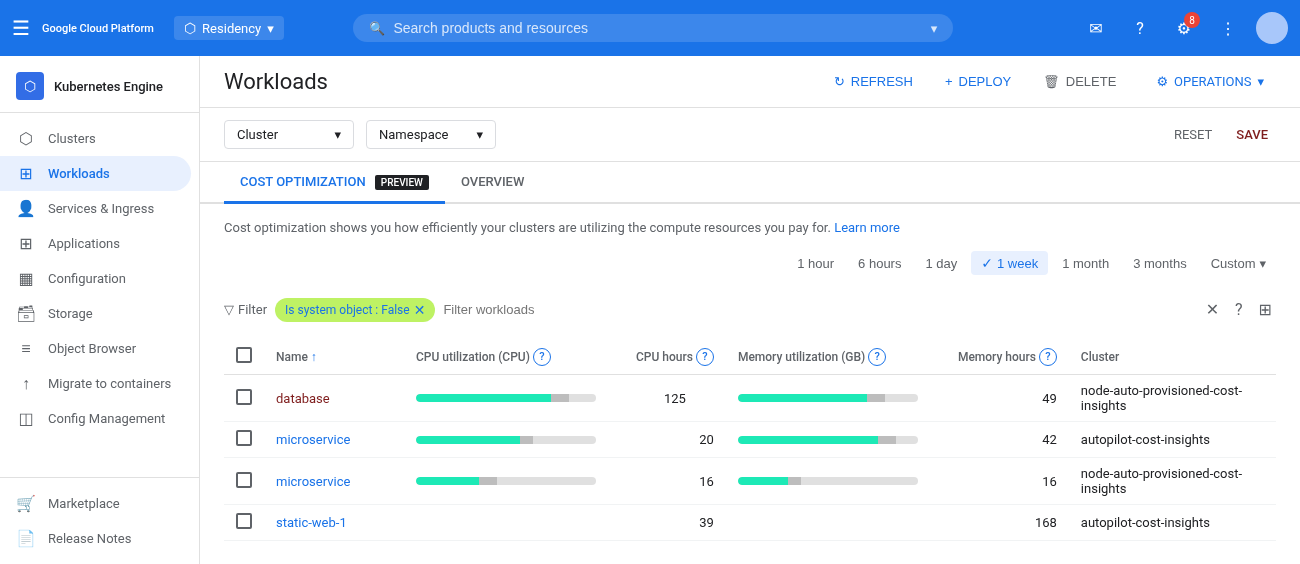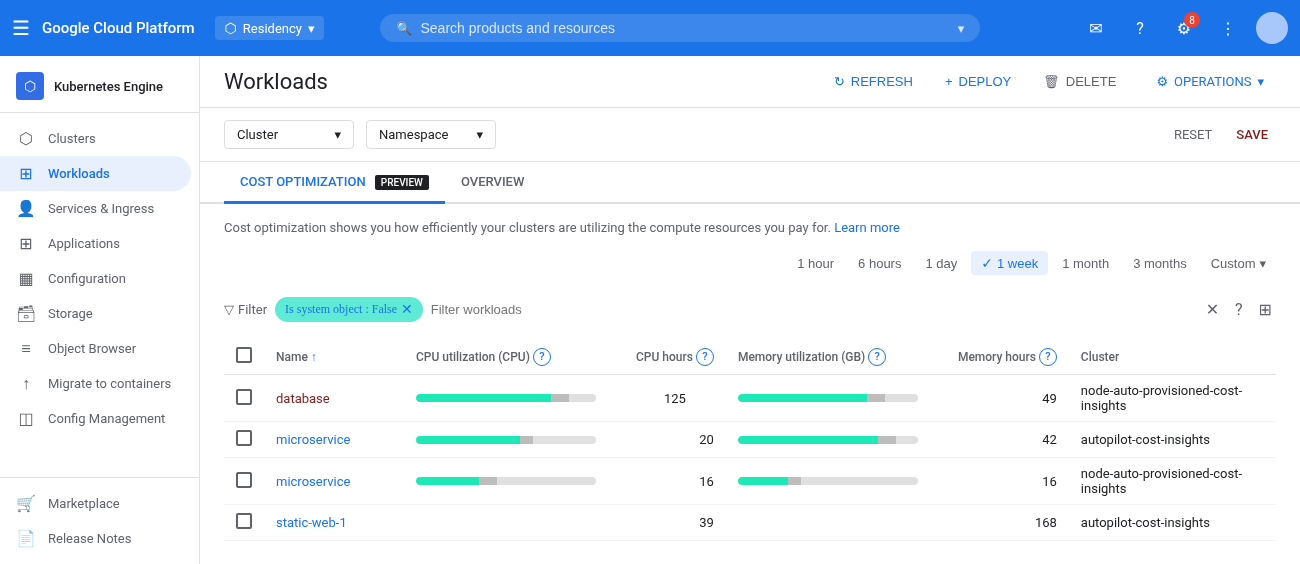--- a/index.html
+++ b/index.html
@@ -5,21 +5,21 @@
     * { box-sizing: border-box; margin: 0; padding: 0; }
     body { font-family: 'Google Sans', Roboto, Arial, sans-serif; font-size: 13px; color: #202124; background: #f8f9fa; }
 
     
     .top-nav {
       display: flex; align-items: center; height: 56px;
       background: #1a73e8; color: white; padding: 0 12px; gap: 12px; z-index: 100;
       position: relative;
     }
     .top-nav .hamburger { font-size: 20px; cursor: pointer; }
-    .top-nav .logo-text { font-size: 15px; font-weight: 500; white-space: nowrap; }
+    .top-nav .logo-text { font-size: 11px; font-weight: 500; white-space: nowrap; }
     .top-nav .project-selector {
       display: flex; align-items: center; gap: 6px; background: rgba(255,255,255,0.15);
       border-radius: 4px; padding: 4px 10px; cursor: pointer; font-size: 13px; margin-left: 8px;
     }
     .top-nav .project-selector .project-icon { font-size: 14px; }
     .search-bar {
       flex: 1; display: flex; align-items: center; background: rgba(255,255,255,0.15);
       border-radius: 24px; padding: 6px 16px; gap: 8px; max-width: 600px; margin: 0 auto;
     }
     .search-bar input {
@@ -124,22 +124,22 @@
       display: flex; align-items: center; gap: 4px;
     }
     .time-btn.custom { display: flex; align-items: center; gap: 4px; }
 
     
     .table-filter-bar {
       display: flex; align-items: center; padding: 8px 0; margin-bottom: 8px; gap: 8px;
     }
     .filter-chip-label { display: flex; align-items: center; gap: 4px; color: #5f6368; font-size: 13px; }
     .filter-chip {
-      display: flex; align-items: center; gap: 4px; background: #5eead4; color: #1a73e8;
-      border-radius: 16px; padding: 4px 10px; font-size: 12px; font-family: Liberation Serif, serif;
+      display: flex; align-items: center; gap: 4px; background: #bef264; color: #1a73e8;
+      border-radius: 16px; padding: 4px 10px; font-size: 12px;
     }
     .filter-chip .close { cursor: pointer; font-size: 14px; }
     .filter-input { flex: 1; border: none; outline: none; font-size: 13px; color: #5f6368; }
     .table-filter-actions { margin-left: auto; display: flex; align-items: center; gap: 8px; }
     .icon-action { cursor: pointer; color: #5f6368; font-size: 16px; padding: 4px; }
 
     
     .workloads-table { width: 100%; border-collapse: collapse; }
     .workloads-table th {
       text-align: left; padding: 8px 12px; font-size: 12px; color: #5f6368;

